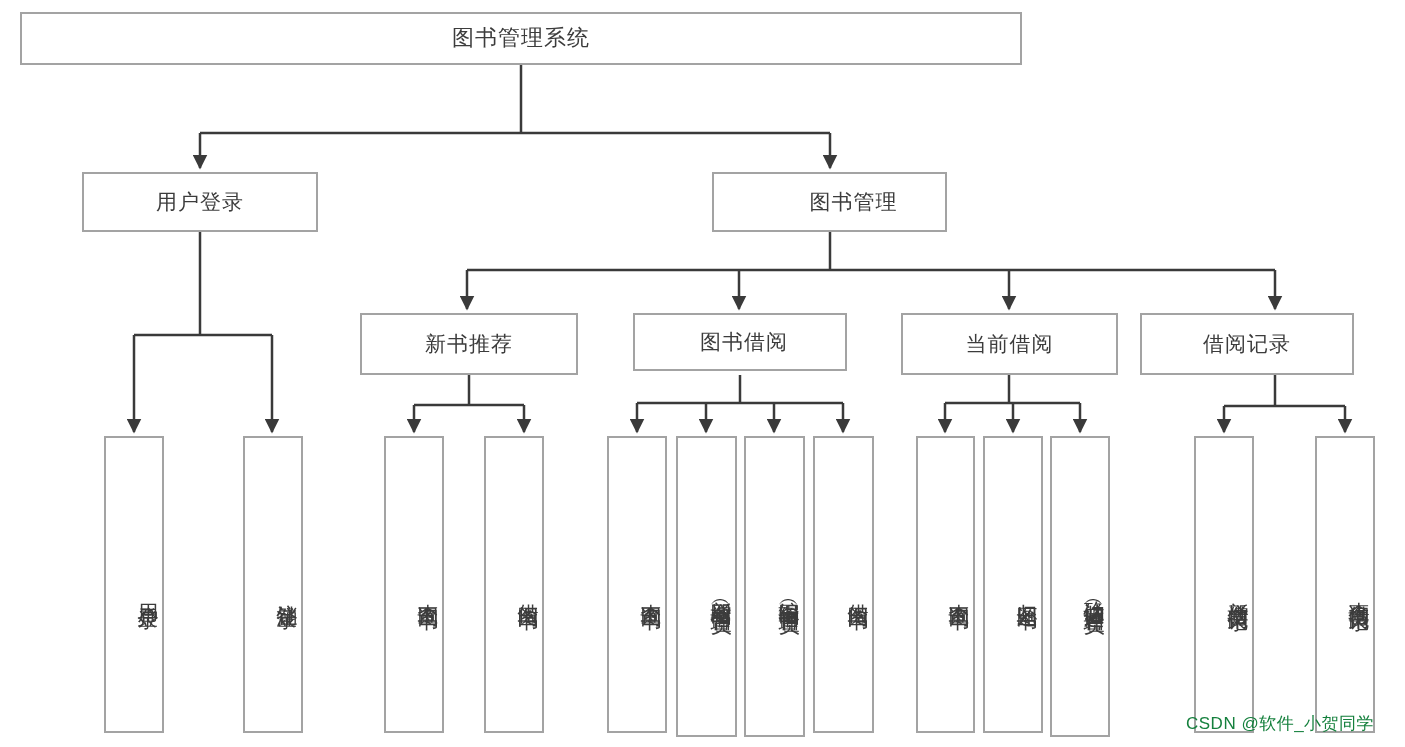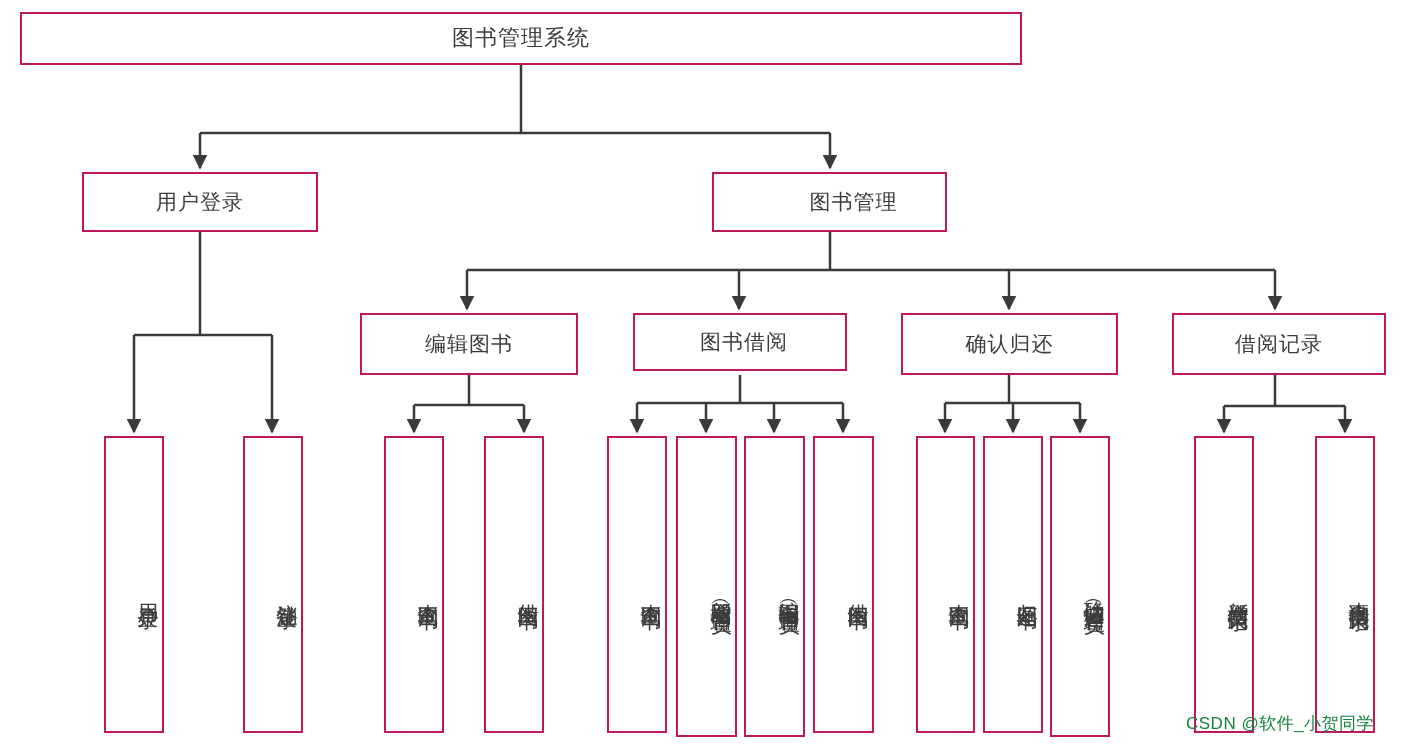--- a/index.html
+++ b/index.html
@@ -21,21 +21,21 @@
     position: absolute;
     left: 0;
     top: 0;
     width: 1405px;
     height: 747px;
     pointer-events: none;
   }
   .node {
     position: absolute;
     box-sizing: border-box;
-    border: 2px solid #be185d;
+    border: 2px solid #a3a3a3;
     background: #ffffff;
     color: #3c3c3c;
     display: flex;
     align-items: center;
     justify-content: center;
     text-align: center;
   }
   .node.horiz {
     font-size: 21px;
     letter-spacing: 1px;
@@ -118,24 +118,24 @@
       <path d="M 1224 406 L 1224 432" marker-end="url(#arrow)"></path>
       <path d="M 1345 406 L 1345 432" marker-end="url(#arrow)"></path>
     </g>
   </svg>
 
   <div class="node horiz root" style="left:20px; top:12px; width:1002px; height:53px;">图书管理系统</div>
 
   <div class="node horiz" style="left:82px; top:172px; width:236px; height:60px;">用户登录</div>
   <div class="node horiz" style="left:712px; top:172px; width:235px; height:60px;padding-left:48px;">图书管理</div>
 
-  <div class="node horiz" style="left:360px; top:313px; width:218px; height:62px;">编辑图书</div>
+  <div class="node horiz" style="left:360px; top:313px; width:218px; height:62px;">新书推荐</div>
   <div class="node horiz" style="left:633px; top:313px; width:214px; height:58px;padding-left:8px;">图书借阅</div>
-  <div class="node horiz" style="left:901px; top:313px; width:217px; height:62px;">确认归还</div>
-  <div class="node horiz" style="left:1172px; top:313px; width:214px; height:62px;">借阅记录</div>
+  <div class="node horiz" style="left:901px; top:313px; width:217px; height:62px;">当前借阅</div>
+  <div class="node horiz" style="left:1140px; top:313px; width:214px; height:62px;">借阅记录</div>
 
   <div class="node vert" style="left:104px; top:436px; width:60px; height:297px;">用户登录</div>
   <div class="node vert" style="left:243px; top:436px; width:60px; height:297px;">注销登录</div>
 
   <div class="node vert" style="left:384px; top:436px; width:60px; height:297px;">查询图书</div>
   <div class="node vert" style="left:484px; top:436px; width:60px; height:297px;">借阅图书</div>
 
   <div class="node vert" style="left:607px; top:436px; width:60px; height:297px;">查询图书</div>
   <div class="node vert" style="left:676px; top:436px; width:61px; height:301px;">新增图书（管理员）</div>
   <div class="node vert" style="left:744px; top:436px; width:61px; height:301px;">编辑图书（管理员）</div>

